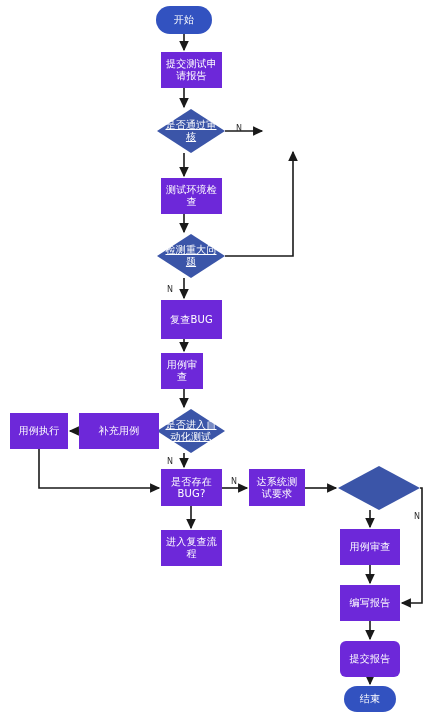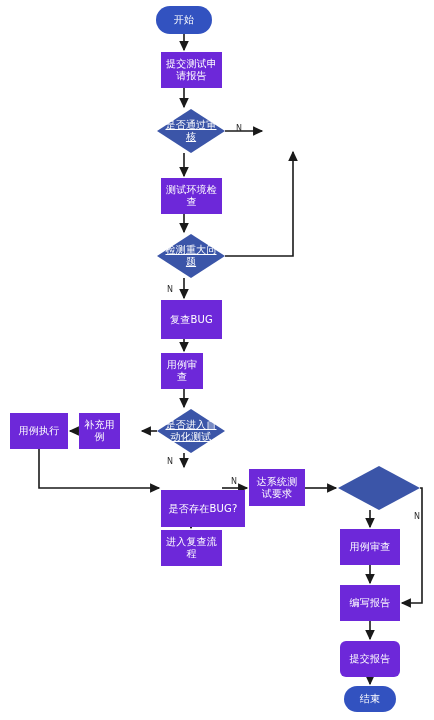--- a/index.html
+++ b/index.html
@@ -161,29 +161,29 @@
     <span>用例审查</span>
   </div>
 
   <div class="node decision" style="left:157px; top:409px; width:68px; height:44px;">
     <svg class="dia-shape" viewBox="0 0 68 44" preserveAspectRatio="none">
       <polygon points="34,0 68,22 34,44 0,22" fill="#3B55A8"></polygon>
     </svg>
     <span class="dia-label">是否进入自动化测试</span>
   </div>
 
-  <div class="node process" style="left:79px; top:413px; width:41px; height:36px;">
+  <div class="node process" style="left:79px; top:413px; width:80px; height:36px;">
     <span>补充用例</span>
   </div>
 
   <div class="node process" style="left:10px; top:413px; width:58px; height:36px;">
     <span>用例执行</span>
   </div>
 
-  <div class="node process" style="left:161px; top:490px; width:84px; height:37px;text-align:center;">
+  <div class="node process" style="left:161px; top:469px; width:61px; height:37px;text-align:center;">
     <span>是否存在BUG?</span>
   </div>
 
   <div class="node process" style="left:161px; top:530px; width:61px; height:36px;">
     <span>进入复查流程</span>
   </div>
 
   <div class="node process" style="left:249px; top:469px; width:56px; height:37px;">
     <span>达系统测试要求</span>
   </div>

